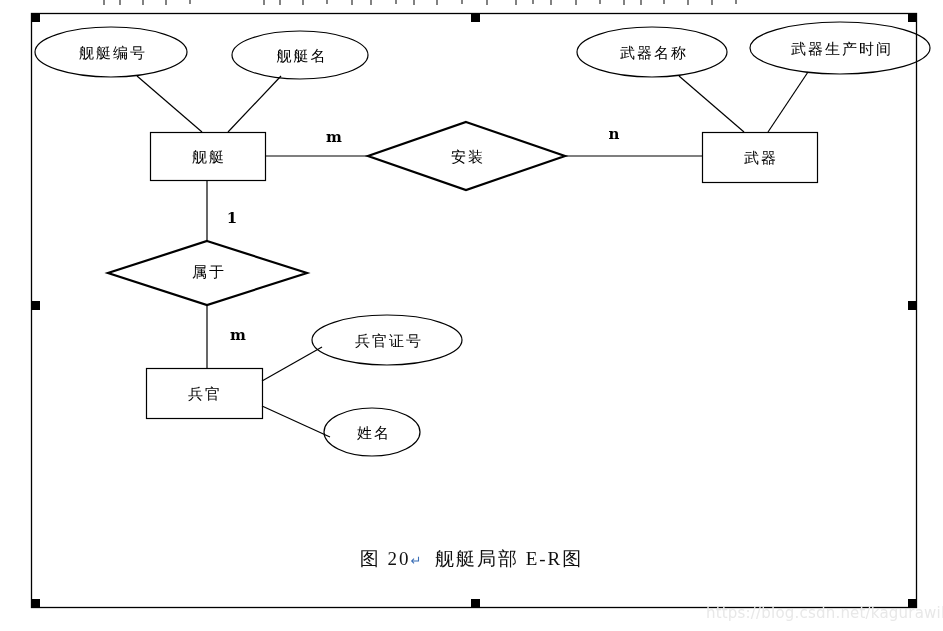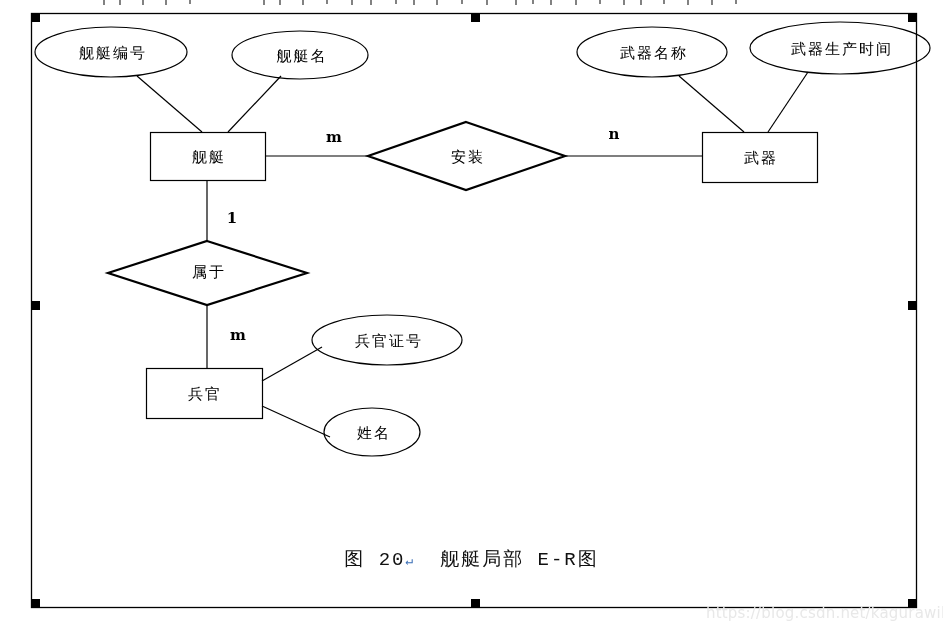--- a/index.html
+++ b/index.html
@@ -65,21 +65,21 @@
   .tick-mark {
     stroke: #1a1a1a;
     stroke-width: 1.1;
   }
   .caption-text {
     position: absolute;
     left: 0;
     top: 546px;
     width: 943px;
     text-align: center;
-    font-family: Liberation Mono, monospace;
+    font-family: Liberation Serif, serif;
     font-size: 19px;
     color: #111111;
     letter-spacing: 2px;
     white-space: pre;
   }
   .caption-text .cap-ret {
     font-size: 13px;
     color: #3b6fb6;
     letter-spacing: 0;
   }

